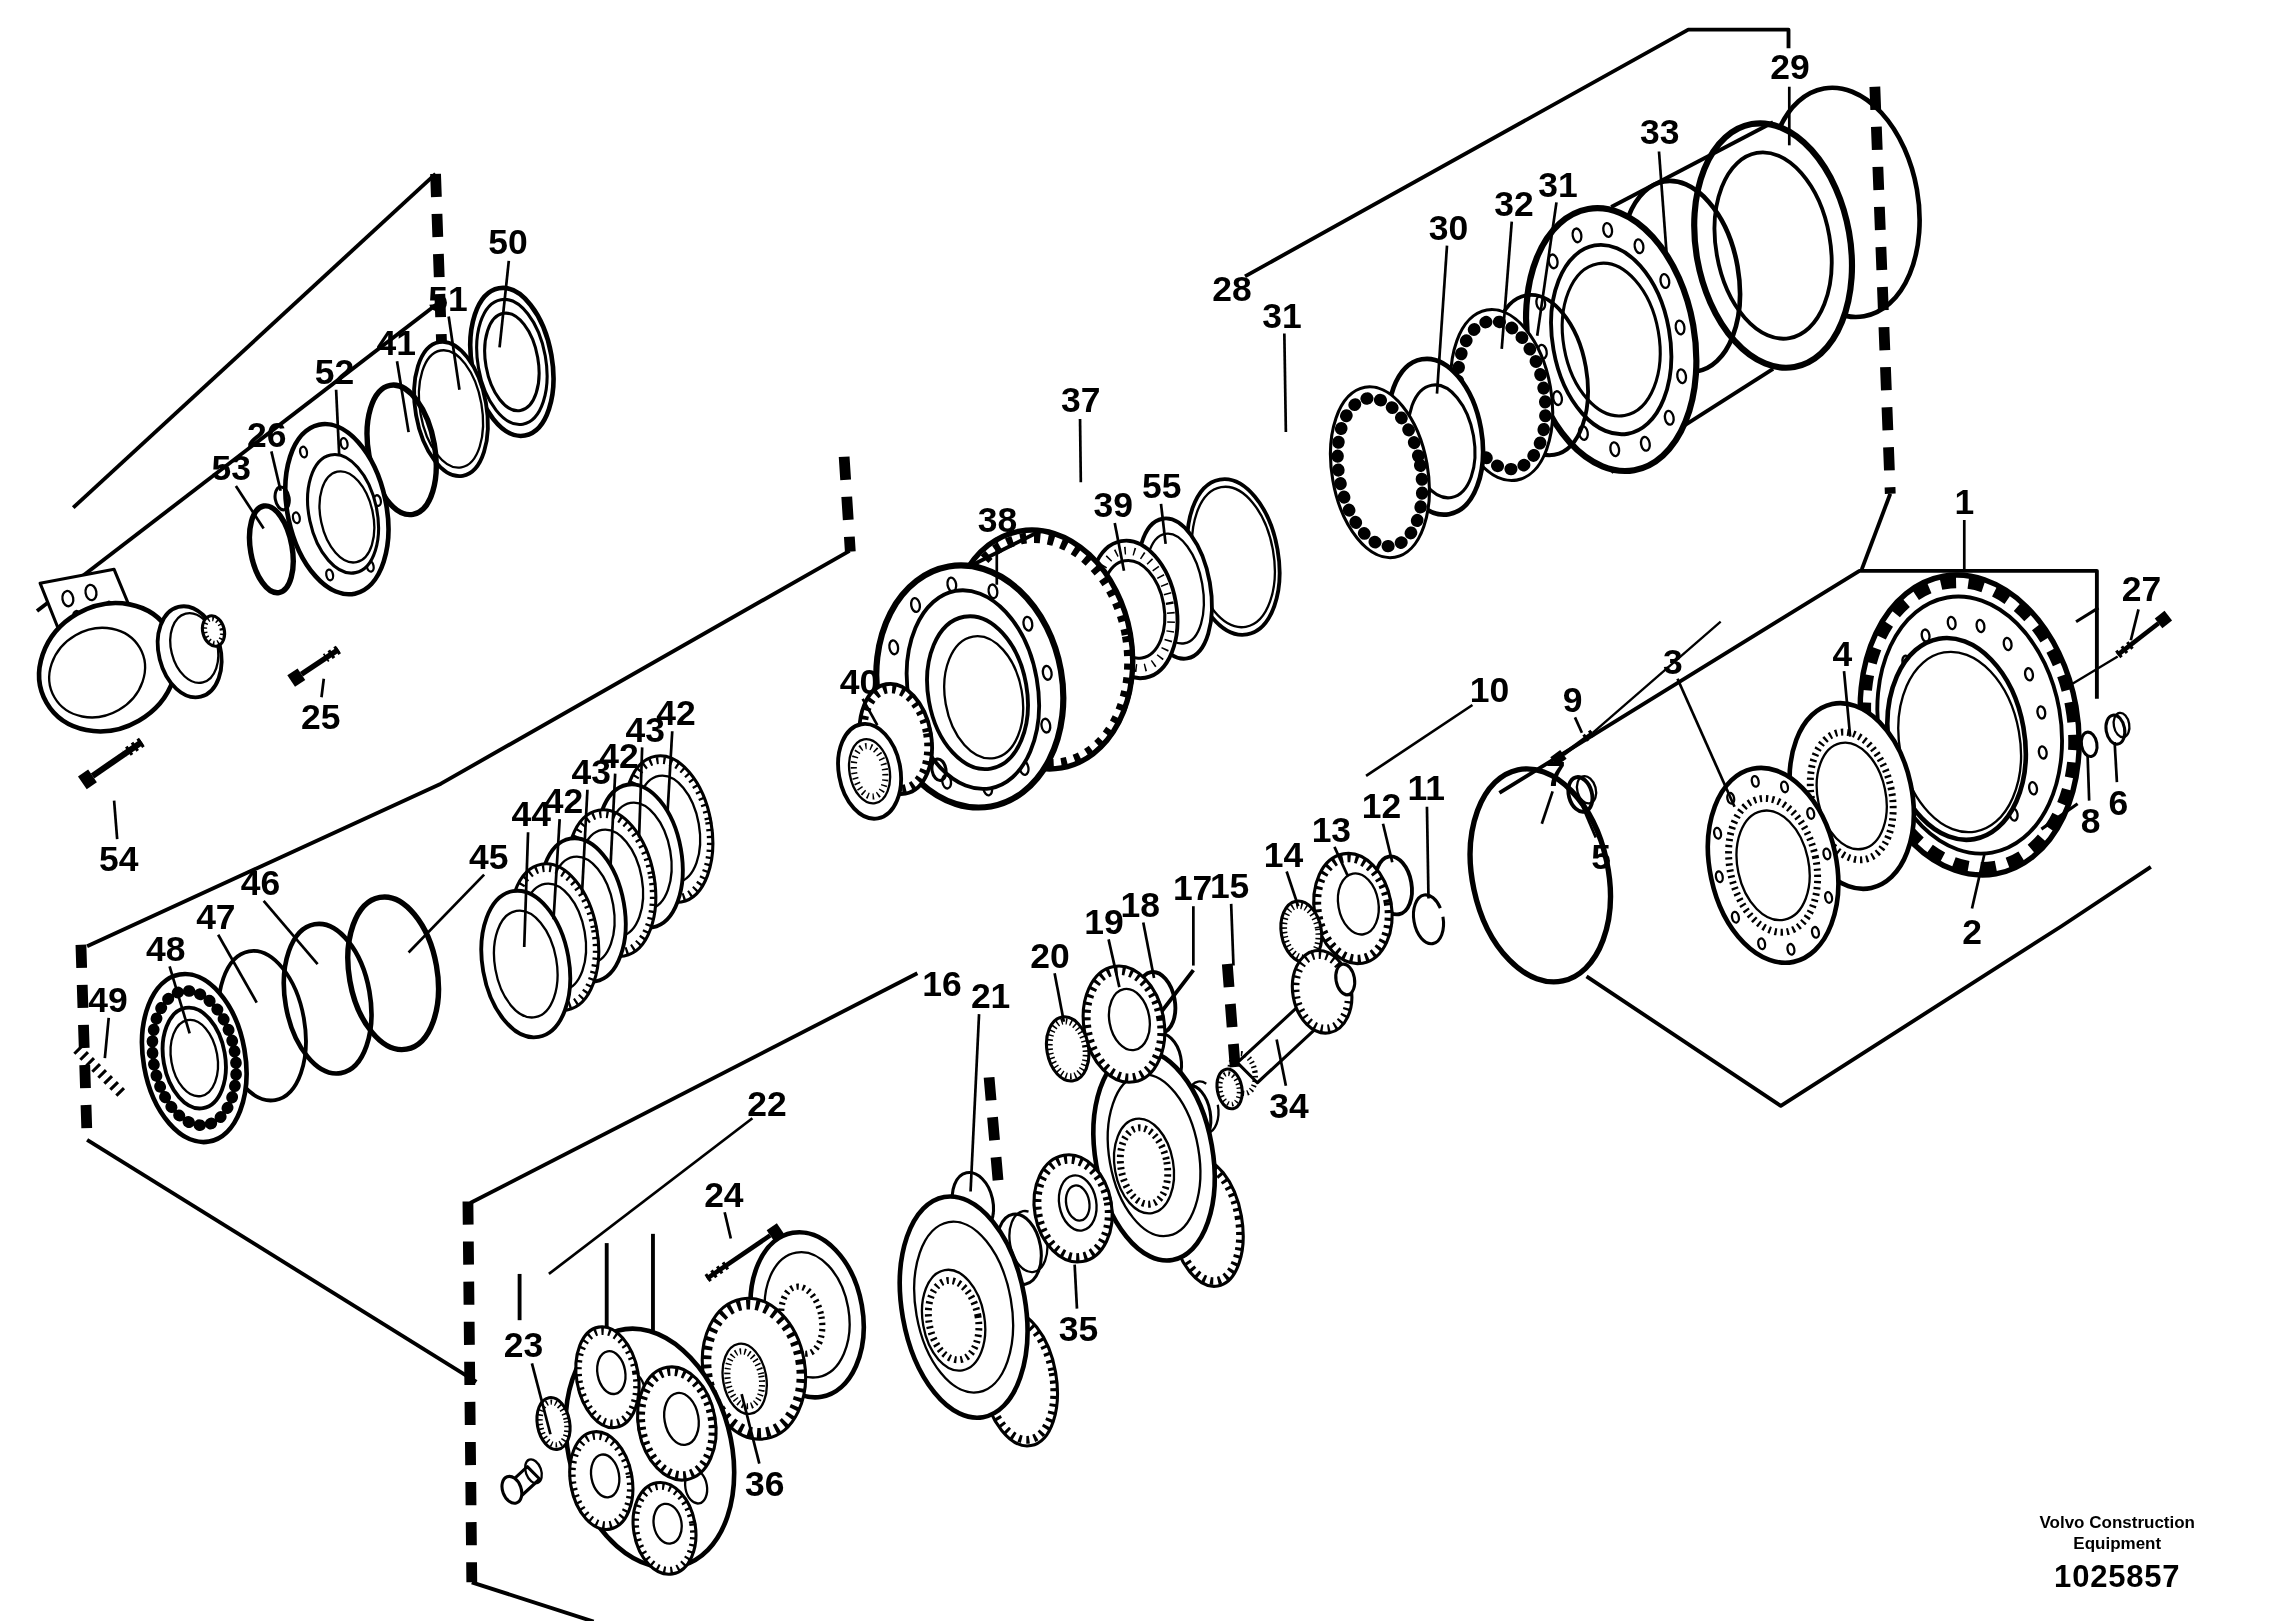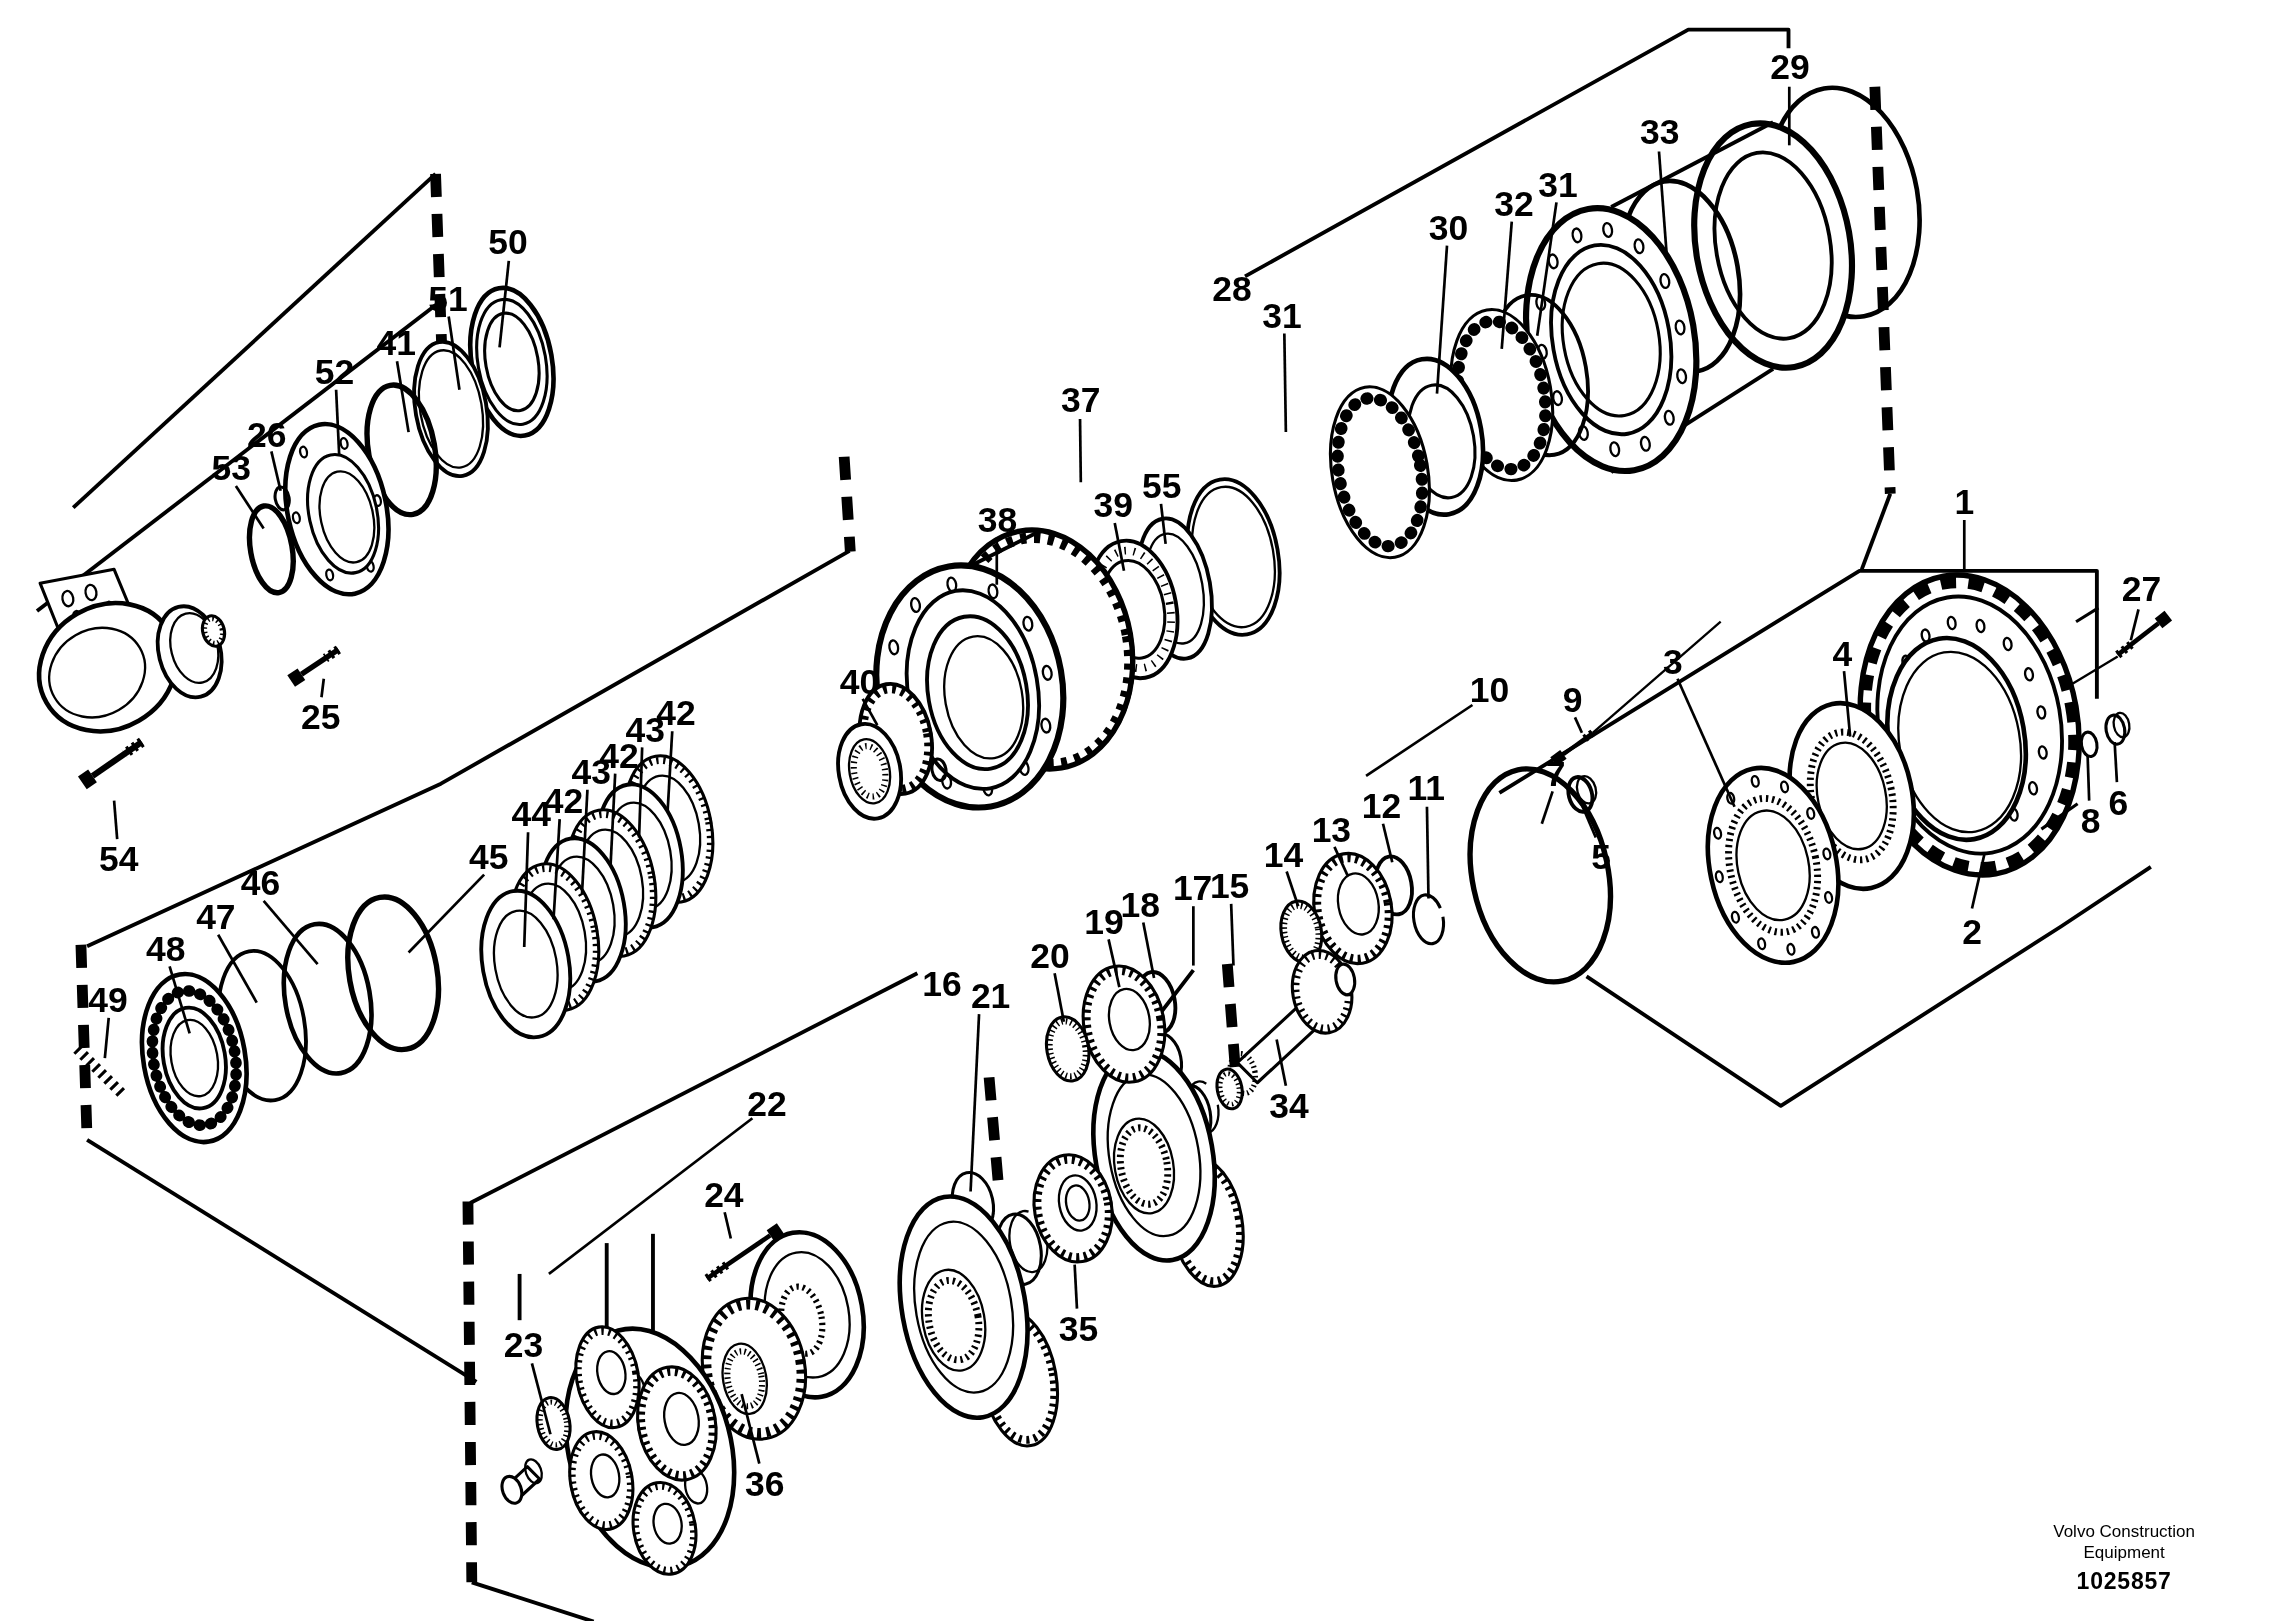--- a/index.html
+++ b/index.html
@@ -1,21 +1,21 @@
 <!DOCTYPE html>
 <html style="font-size:12.3px"><head>
 <meta charset="utf-8">
 <style>
   html,body{margin:0;padding:0;background:#fff;}
   #stage{position:relative;width:2295px;height:1622px;background:#fff;overflow:hidden;
          font-family:"Liberation Sans",sans-serif;}
   #diagram-svg{position:absolute;left:0;top:0;}
   #footer{position:absolute;right:100px;bottom:27px;text-align:center;color:#000;}
-  #footer .pub{font-size:17px;font-weight:normal;line-height:21px;}
-  #footer .fig{font-size:23px;font-weight:bold;margin-top:4.6px;letter-spacing:0.8px;}
+  #footer .pub{font-size:17px;font-weight:bold;line-height:21px;}
+  #footer .fig{font-size:31px;font-weight:bold;margin-top:4.6px;letter-spacing:0.8px;}
 </style>
 </head>
 <body>
 
 <div id="stage">
   <svg id="diagram-svg" xmlns="http://www.w3.org/2000/svg" width="2295" height="1622" viewBox="0 0 2977 2103">
       <g>
         <polyline points="95,658 565,225" stroke="#000000" stroke-width="5" fill="none" stroke-linejoin="round"></polyline>
         <polyline points="48,792 572,390" stroke="#000000" stroke-width="5" fill="none" stroke-linejoin="round"></polyline>
         <polyline points="113,1478 618,1792" stroke="#000000" stroke-width="5" fill="none" stroke-linejoin="round"></polyline>

